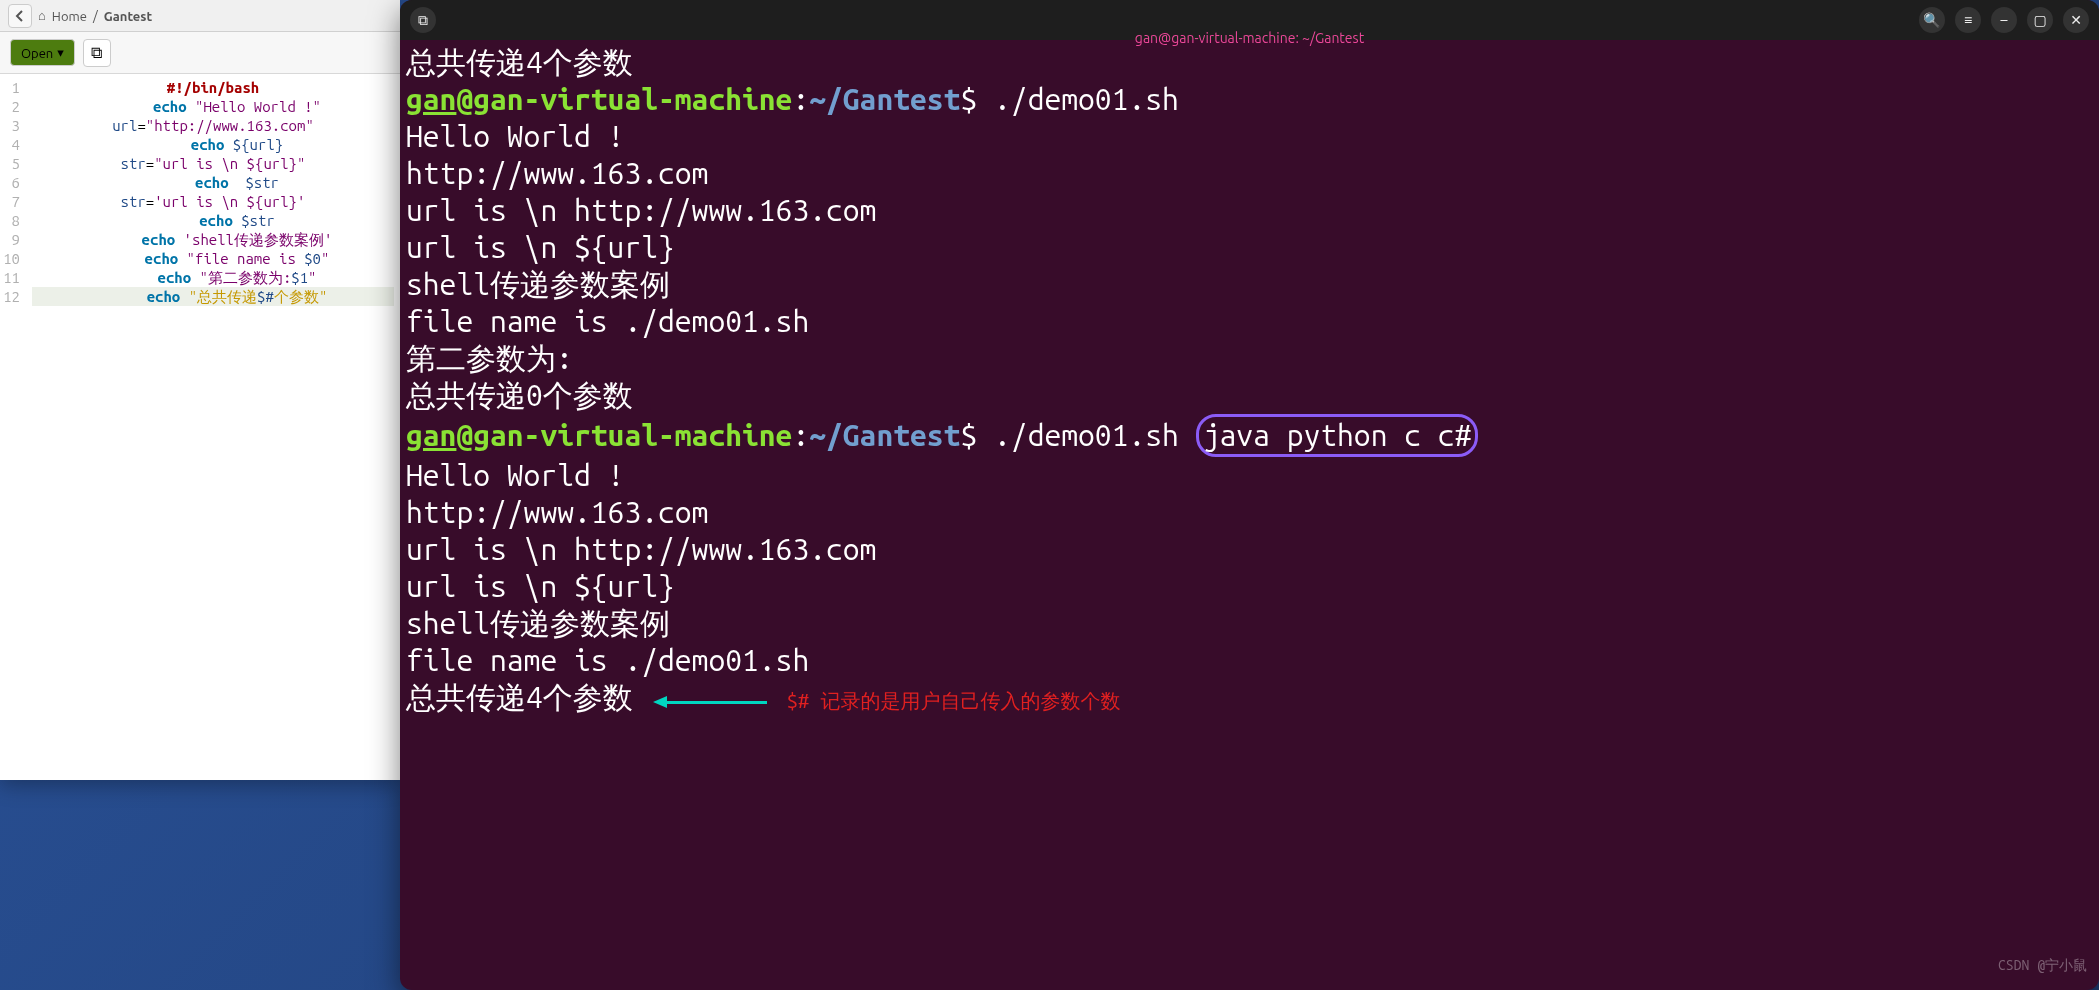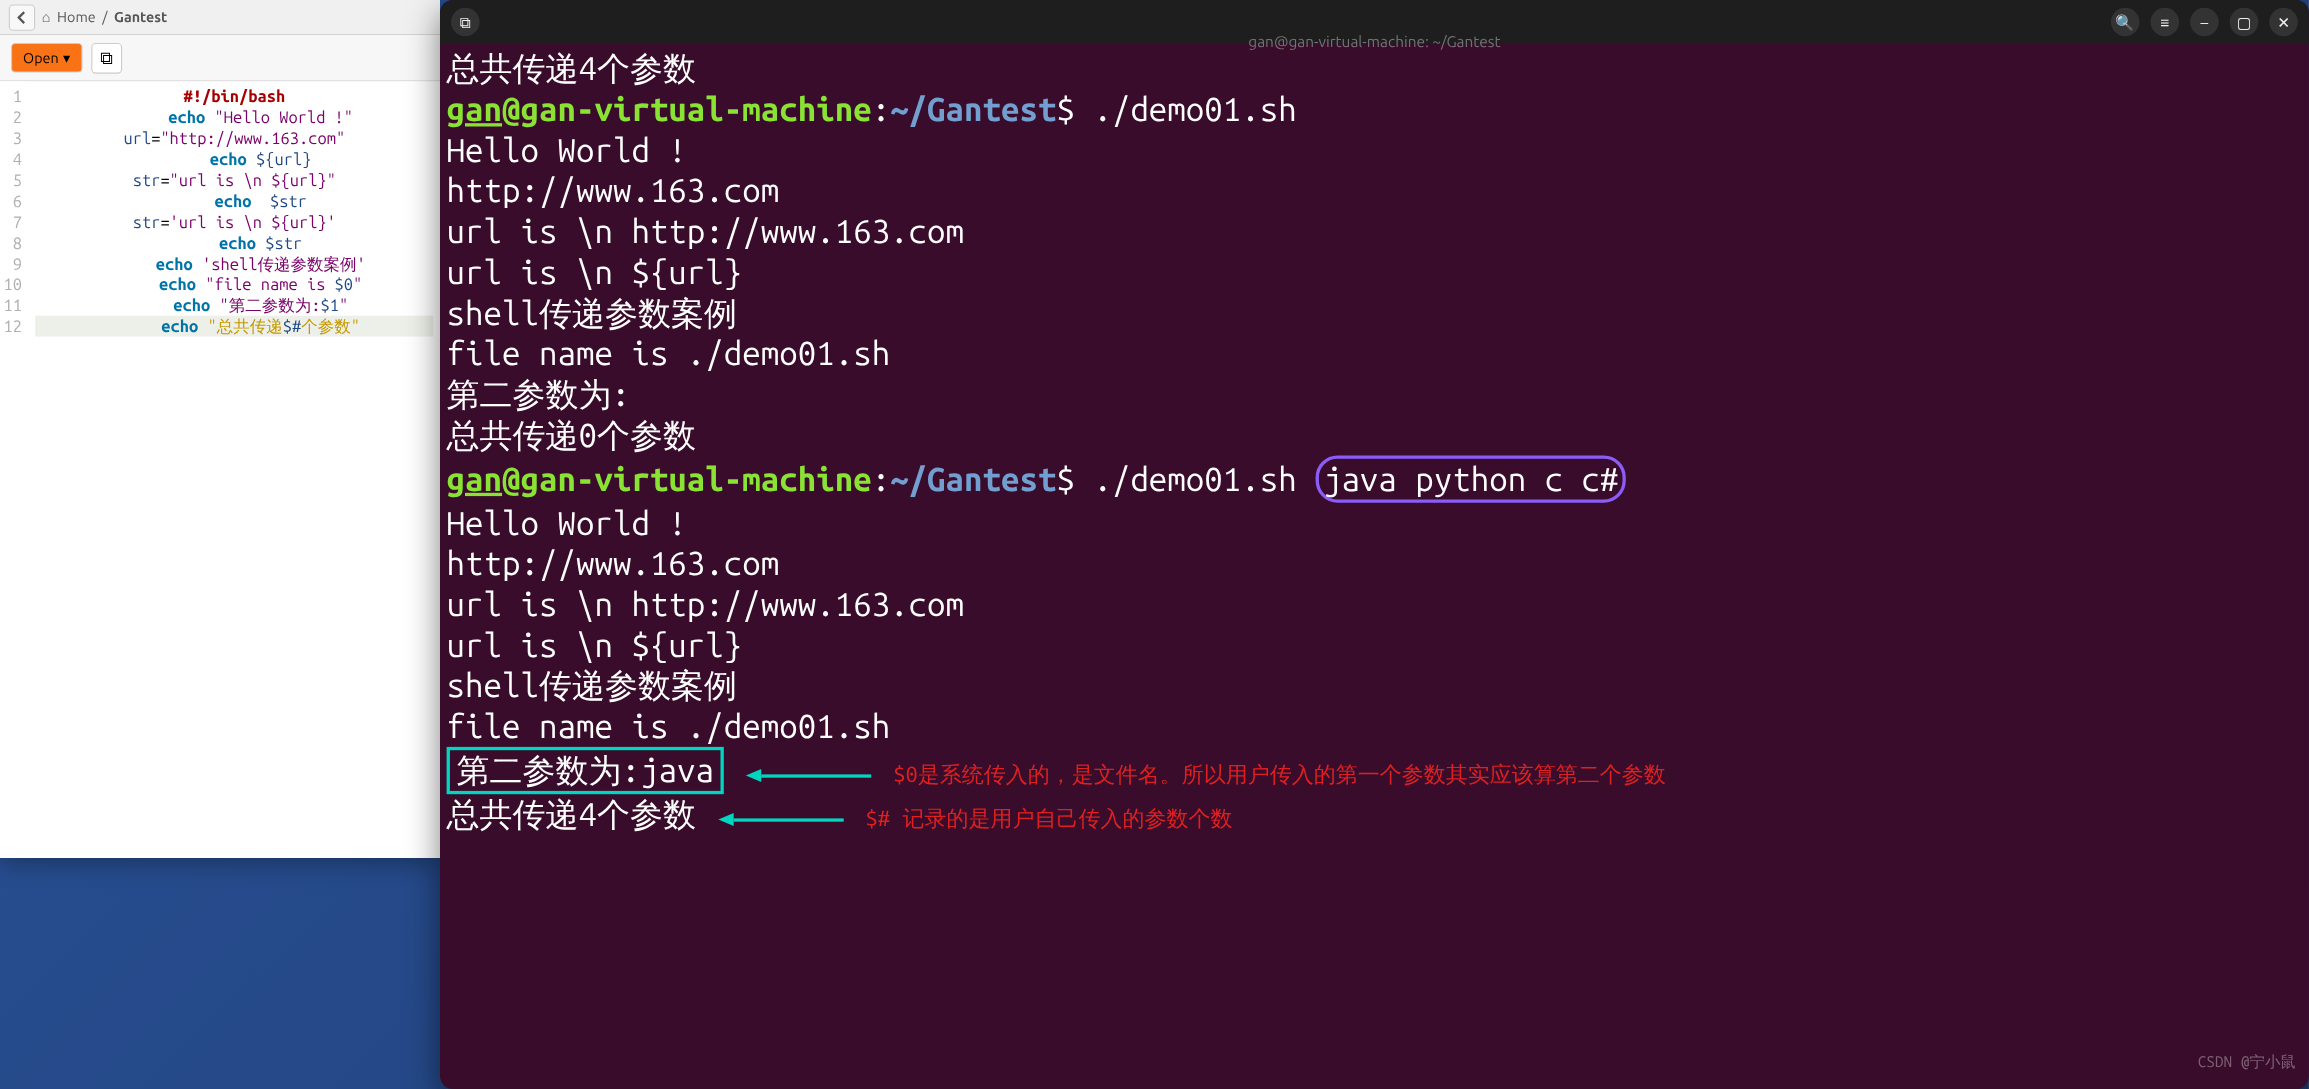--- a/index.html
+++ b/index.html
@@ -56,21 +56,21 @@
     background: #f7f7f7;
     border-bottom: 1px solid #d8d8d8;
     display: flex;
     align-items: center;
     padding: 0 10px;
     gap: 8px;
   }
   .open-btn {
     padding: 5px 10px;
     border: 1px solid #ccc;
-    background: #f97316;
+    background: #4d7c0f;
     border-radius: 4px;
     font-size: 13px;
     display: flex;
     align-items: center;
     gap: 4px;
     cursor: pointer;
   }
   .tab-btn {
     width: 28px;
     height: 28px;
@@ -138,21 +138,21 @@
     align-items: center;
     padding: 0 10px;
     color: #ddd;
     position: relative;
   }
   .term-title {
     position: absolute;
     left: 50%;
     transform: translateX(-50%);
     font-size: 14px;
-    color: #737373;
+    color: #ec4899;
     margin-top: 36px;
   }
   .term-header-left {
     display:flex;
     gap: 6px;
   }
   .term-header-right {
     margin-left: auto;
     display: flex;
     gap: 10px;
@@ -318,18 +318,17 @@
     <div class="t-line">file name is ./demo01.sh</div>
     <div class="t-line">第二参数为:</div>
     <div class="t-line">总共传递0个参数</div>
     <div class="t-line"><span class="t-user">gan</span><span class="t-host">@gan-virtual-machine</span><span class="t-prompt">:</span><span class="t-path">~/Gantest</span><span class="t-prompt">$ </span><span class="t-cmd">./demo01.sh </span><span class="box-red"><span class="t-cmd">java python c c#</span></span></div>
     <div class="t-line">Hello World !</div>
     <div class="t-line">http://www.163.com</div>
     <div class="t-line">url is \n http://www.163.com</div>
     <div class="t-line">url is \n ${url}</div>
     <div class="t-line">shell传递参数案例</div>
     <div class="t-line">file name is ./demo01.sh</div>
-    <div class="t-line"><span class="box-cyan"><span>第二参数为:java</span></span><span class="arrow-wrap"><span class="arrow-head"></span><span class="arrow-line"></span></span><span class="note-red">$0是系统传入的，是文件名。所以用户传入的第一个参数其实应该算第二个参数</span></div>
     <div class="t-line"><span>总共传递4个参数</span><span class="arrow-wrap"><span class="arrow-head"></span><span class="arrow-line"></span></span><span class="note-red">$# 记录的是用户自己传入的参数个数</span></div>
 
     <div class="watermark">CSDN @宁小鼠</div>
   </div>
 </div>
 
 </body></html>

